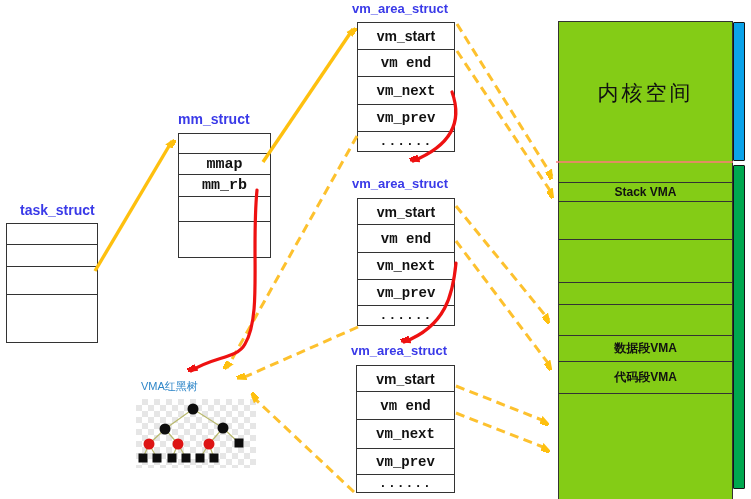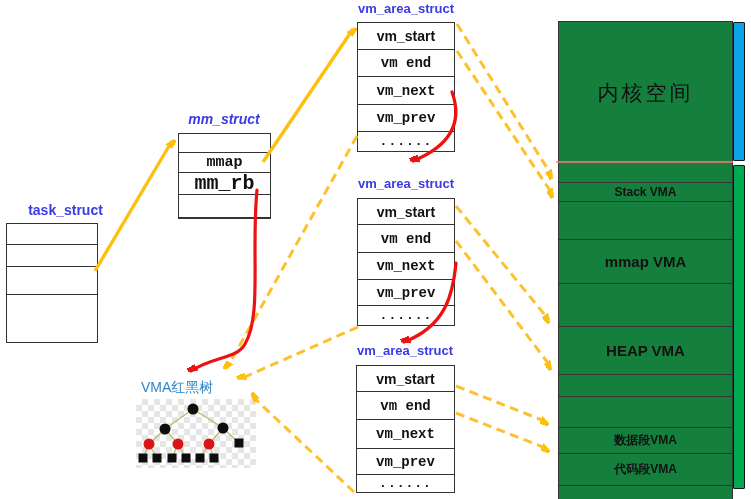--- a/index.html
+++ b/index.html
@@ -1,38 +1,38 @@
 <!DOCTYPE html>
 <html><head>
 <meta charset="utf-8">
 <style>
   html,body{margin:0;padding:0;background:#fff;}
   .stage{position:relative;width:751px;height:499px;background:#fff;overflow:hidden;
          font-family:"Liberation Sans","DejaVu Sans",sans-serif;}
   .abs{position:absolute;}
-  .struct-title{position:absolute;text-align:center;font-weight:700;font-size:14px;color:#3A3AE8;}
+  .struct-title{position:absolute;text-align:left;font-weight:700;font-size:14px;color:#3A3AE8;}
   .tbl{position:absolute;border:1.6px solid #333;background:#7dd3fc;box-sizing:border-box;
        display:flex;flex-direction:column;}
   .cell{box-sizing:border-box;display:flex;align-items:center;justify-content:center;
         font-weight:700;font-size:14px;color:#111;background:#fff;}
   .cell.bt{border-top:1.3px solid #333;font-family:Liberation Mono, monospace;}
   .dots{font-size:13px;letter-spacing:1px;}
   
   .memcol{position:absolute;left:558px;top:21px;width:175px;height:478px;
           border:1.6px solid #333;border-bottom:none;box-sizing:border-box;
-          display:flex;flex-direction:column;background:#15803d;}
+          display:flex;flex-direction:column;background:#84cc16;}
   .mrow{box-sizing:border-box;display:flex;align-items:center;justify-content:center;
         font-weight:700;font-size:12px;color:#111;}
   .mrow.line{border-top:1.3px solid #333;}
   .mrow.kernel{font-weight:400;font-size:21px;letter-spacing:3px;}
   .bar{position:absolute;width:12px;border:1.5px solid #151515;box-sizing:border-box;border-radius:1px;}
   .bar-blue{left:733px;top:22px;height:139px;background:#0BA3E9;}
   .bar-green{left:733px;top:165px;height:324px;background:#00A84F;}
   
-  .tree-label{position:absolute;left:141px;top:379px;font-size:14px;font-weight:500;color:#2E86C8;}
+  .tree-label{position:absolute;left:141px;top:379px;font-size:11px;font-weight:500;color:#2E86C8;}
   .tree-box{position:absolute;left:136px;top:399px;width:120px;height:69px;background:#fff;
     background-image:
       linear-gradient(45deg,#e6e6e6 25%,transparent 25%,transparent 75%,#e6e6e6 75%),
       linear-gradient(45deg,#e6e6e6 25%,transparent 25%,transparent 75%,#e6e6e6 75%);
     background-size:12px 12px;background-position:0 0,6px 6px;}
   svg{display:block;}
   .overlay{position:absolute;left:0;top:0;pointer-events:none;}
 </style>
 </head>
 <body>
@@ -40,25 +40,25 @@
 <div class="stage">
 
   <div class="struct-title" style="left:20px;top:202px;width:91px;">task_struct</div>
   <div class="tbl" style="left:6px;top:223px;width:92px;height:120px;">
     <div class="cell" style="height:20px;"></div>
     <div class="cell bt" style="height:22px;"></div>
     <div class="cell bt" style="height:28px;"></div>
     <div class="cell bt" style="flex:1;"></div>
   </div>
 
-  <div class="struct-title" style="left:178px;top:111px;width:92px;font-style:italic;">mm_struct</div>
-  <div class="tbl" style="left:178px;top:133px;width:93px;height:86px;">
+  <div class="struct-title" style="left:178px;top:111px;width:92px;">mm_struct</div>
+  <div class="tbl" style="left:178px;top:133px;width:93px;height:125px;">
     <div class="cell" style="height:19px;"></div>
     <div class="cell bt" style="height:21px;font-size:15px;">mmap</div>
-    <div class="cell bt" style="height:22px;font-size:20px;">mm_rb</div>
+    <div class="cell bt" style="height:22px;font-size:15px;">mm_rb</div>
     <div class="cell bt" style="height:25px;"></div>
     <div class="cell bt" style="flex:1;"></div>
   </div>
 
   <div class="struct-title" style="left:352px;top:1px;width:108px;font-size:13px;">vm_area_struct</div>
   <div class="tbl" style="left:357px;top:22px;width:98px;height:130px;">
     <div class="cell" style="height:26px;">vm_start</div>
     <div class="cell bt" style="height:27px;">vm end</div>
     <div class="cell bt" style="height:28px;">vm_next</div>
     <div class="cell bt" style="height:27px;">vm_prev</div>
@@ -81,23 +81,21 @@
     <div class="cell bt" style="height:29px;">vm_next</div>
     <div class="cell bt" style="height:26px;">vm_prev</div>
     <div class="cell bt dots" style="flex:1;">......</div>
   </div>
 
   <div class="memcol">
     <div class="mrow kernel" style="height:141px;">内核空间</div>
     <div class="mrow" style="height:19px;"></div>
     <div class="mrow line" style="height:19px;">Stack VMA</div>
     <div class="mrow line" style="height:38px;"></div>
-    <div class="mrow line" style="height:44px;font-size:15px;">mmap VMA</div>
     <div class="mrow line" style="height:43px;"></div>
-    <div class="mrow line" style="height:48px;font-size:15px;">HEAP VMA</div>
     <div class="mrow line" style="height:22px;"></div>
     <div class="mrow line" style="height:31px;"></div>
     <div class="mrow line" style="height:26px;">数据段VMA</div>
     <div class="mrow line" style="height:32px;">代码段VMA</div>
     <div class="mrow line" style="flex:1;"></div>
   </div>
 
   <div class="bar bar-blue abs"></div>
   <div class="bar bar-green abs"></div>
 

